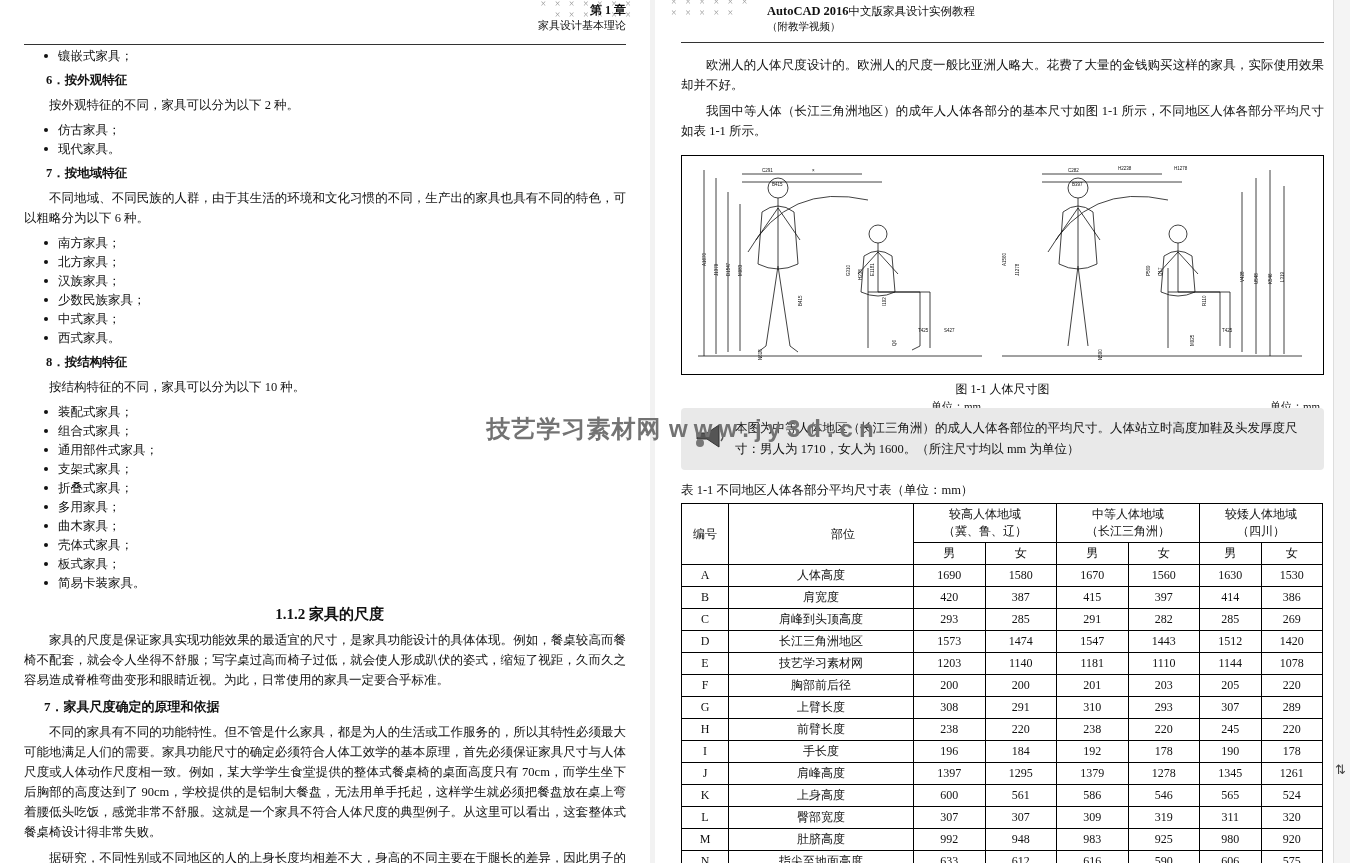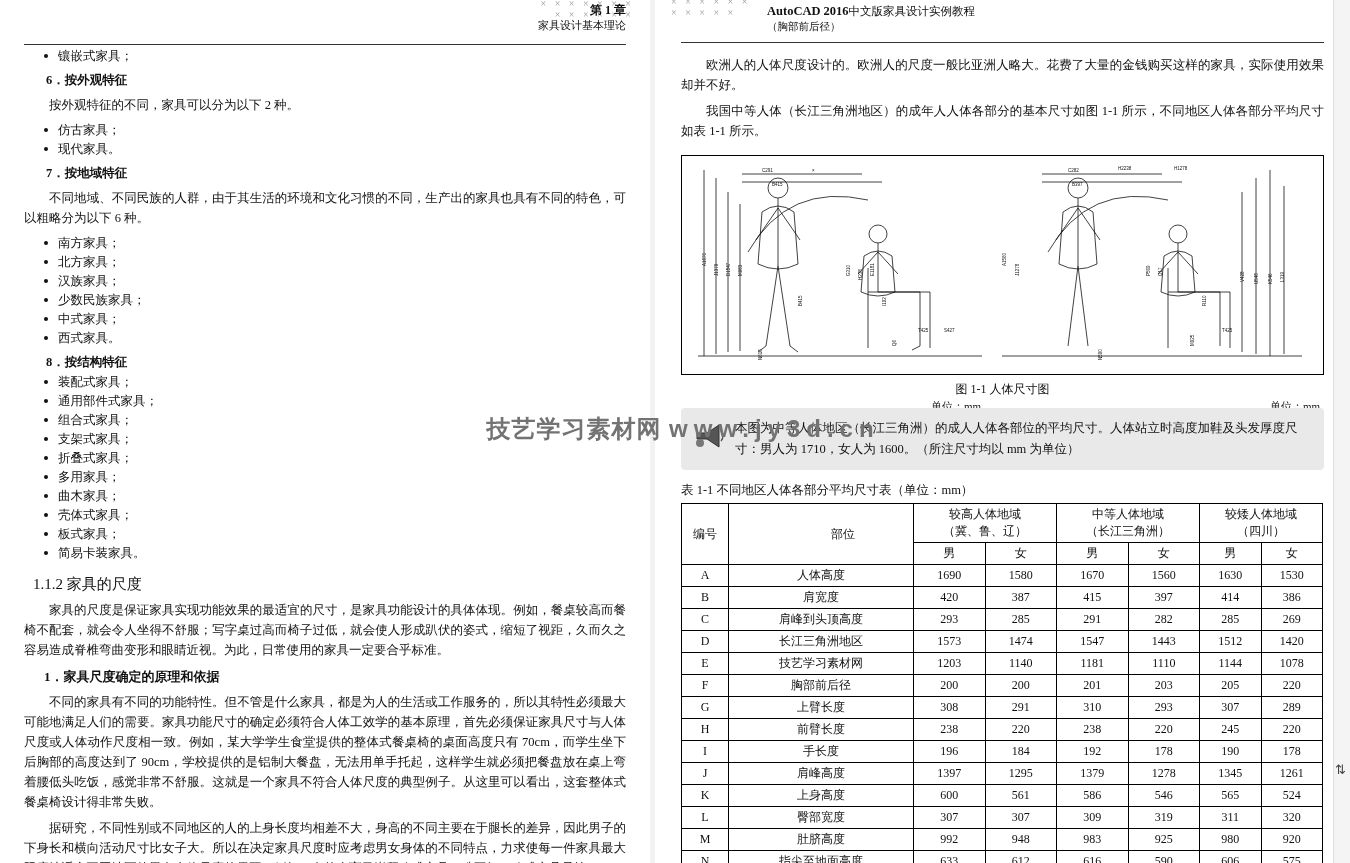--- a/index.html
+++ b/index.html
@@ -26,21 +26,21 @@
   .hdr-sub{font-size:11px;}
   .hdr-deco{position:absolute;right:-8px;top:-2px;font-size:10px;color:#9a9a9a;letter-spacing:3px;line-height:11px;width:96px;text-align:right;}
 
   ul.bul{margin:2px 0 2px 0;padding-left:34px;list-style:none;}
   ul.bul li{font-size:12.5px;line-height:19px;position:relative;}
   ul.bul li:before{content:"";position:absolute;left:-14px;top:7px;width:4px;height:4px;border-radius:50%;background:#111;}
 
   h4.num{font-size:12.5px;font-weight:bold;margin:6px 0 2px 22px;}
   p.body{font-size:12.5px;line-height:20px;margin:6px 0;text-align:justify;}
   p.ind{text-indent:2em;}
-  h3.sec{font-size:15px;font-weight:normal;margin:12px 0 4px 9px;}
+  h3.sec{font-size:15px;font-weight:bold;margin:12px 0 4px 9px;text-align:center;}
   h4.sub{font-size:13px;font-weight:bold;margin:8px 0 2px 20px;}
 
   
   .rhdr{position:relative;height:42px;border-bottom:1px solid #333;margin:0 26px;}
   .rhdr-left{position:absolute;left:0;top:3px;line-height:1.35;}
   .rhdr-title{font-size:12.5px;font-weight:bold;}
   .rhdr-title span.small{font-weight:normal;font-size:11.5px;}
   .rhdr-sub{font-size:10.5px;}
   .rhdr-deco{position:absolute;left:-10px;top:-4px;font-size:10px;color:#9a9a9a;letter-spacing:3px;line-height:11px;width:90px;}
 
@@ -102,52 +102,53 @@
     <ul class="bul">
       <li>南方家具；</li>
       <li>北方家具；</li>
       <li>汉族家具；</li>
       <li>少数民族家具；</li>
       <li>中式家具；</li>
       <li>西式家具。</li>
     </ul>
 
     <h4 class="num">8．按结构特征</h4>
+    <p class="body ind">按结构特征的不同，家具可以分为以下 10 种。</p>
     <ul class="bul">
       <li>装配式家具；</li>
+      <li>组合式家具；</li>
       <li>通用部件式家具；</li>
-      <li>组合式家具；</li>
       <li>支架式家具；</li>
       <li>折叠式家具；</li>
       <li>多用家具；</li>
       <li>曲木家具；</li>
       <li>壳体式家具；</li>
       <li>板式家具；</li>
       <li>简易卡装家具。</li>
     </ul>
 
     <h3 class="sec">1.1.2  家具的尺度</h3>
     <p class="body ind">家具的尺度是保证家具实现功能效果的最适宜的尺寸，是家具功能设计的具体体现。例如，餐桌较高而餐椅不配套，就会令人坐得不舒服；写字桌过高而椅子过低，就会使人形成趴伏的姿式，缩短了视距，久而久之容易造成脊椎弯曲变形和眼睛近视。为此，日常使用的家具一定要合乎标准。</p>
-    <h4 class="sub">1．家具尺度确定的原理和依据</h4>
+    <h4 class="sub">7．家具尺度确定的原理和依据</h4>
     <p class="body ind">不同的家具有不同的功能特性。但不管是什么家具，都是为人的生活或工作服务的，所以其特性必须最大可能地满足人们的需要。家具功能尺寸的确定必须符合人体工效学的基本原理，首先必须保证家具尺寸与人体尺度或人体动作尺度相一致。例如，某大学学生食堂提供的整体式餐桌椅的桌面高度只有 70cm，而学生坐下后胸部的高度达到了 90cm，学校提供的是铝制大餐盘，无法用单手托起，这样学生就必须把餐盘放在桌上弯着腰低头吃饭，感觉非常不舒服。这就是一个家具不符合人体尺度的典型例子。从这里可以看出，这套整体式餐桌椅设计得非常失败。</p>
     <p class="body ind">据研究，不同性别或不同地区的人的上身长度均相差不大，身高的不同主要在于腿长的差异，因此男子的下身长和横向活动尺寸比女子大。所以在决定家具尺度时应考虑男女身体的不同特点，力求使每一件家具最大限度地适合不同地区的男女人体尺度的需要。例如，有的人盲目崇拜欧式家具，殊不知，欧式家具是按</p>
   </div>
 </div>
 
 <div class="gutter"></div>
 
 <div class="page right-page">
 
   <div class="rhdr">
     <div class="rhdr-deco">× × × ×  × × × ×  × × ×</div>
     <div class="rhdr-left" style="left:86px;">
       <div class="rhdr-title">
         <span>AutoCAD 2016</span><span class="small">中文版家具设计实例教程</span>
       </div>
-      <div class="rhdr-sub">（胸部前后径）</div>
+      <div class="rhdr-sub">（附教学视频）</div>
     </div>
   </div>
 
   <div style="padding:0 26px;margin-top:12px;">
     <p class="body ind">欧洲人的人体尺度设计的。欧洲人的尺度一般比亚洲人略大。花费了大量的金钱购买这样的家具，实际使用效果却并不好。</p>
     <p class="body ind">我国中等人体（长江三角洲地区）的成年人人体各部分的基本尺寸如图 1-1 所示，不同地区人体各部分平均尺寸如表 1-1 所示。</p>
   </div>
 
   <div class="fig-box">
     <div class="fig-frame">

